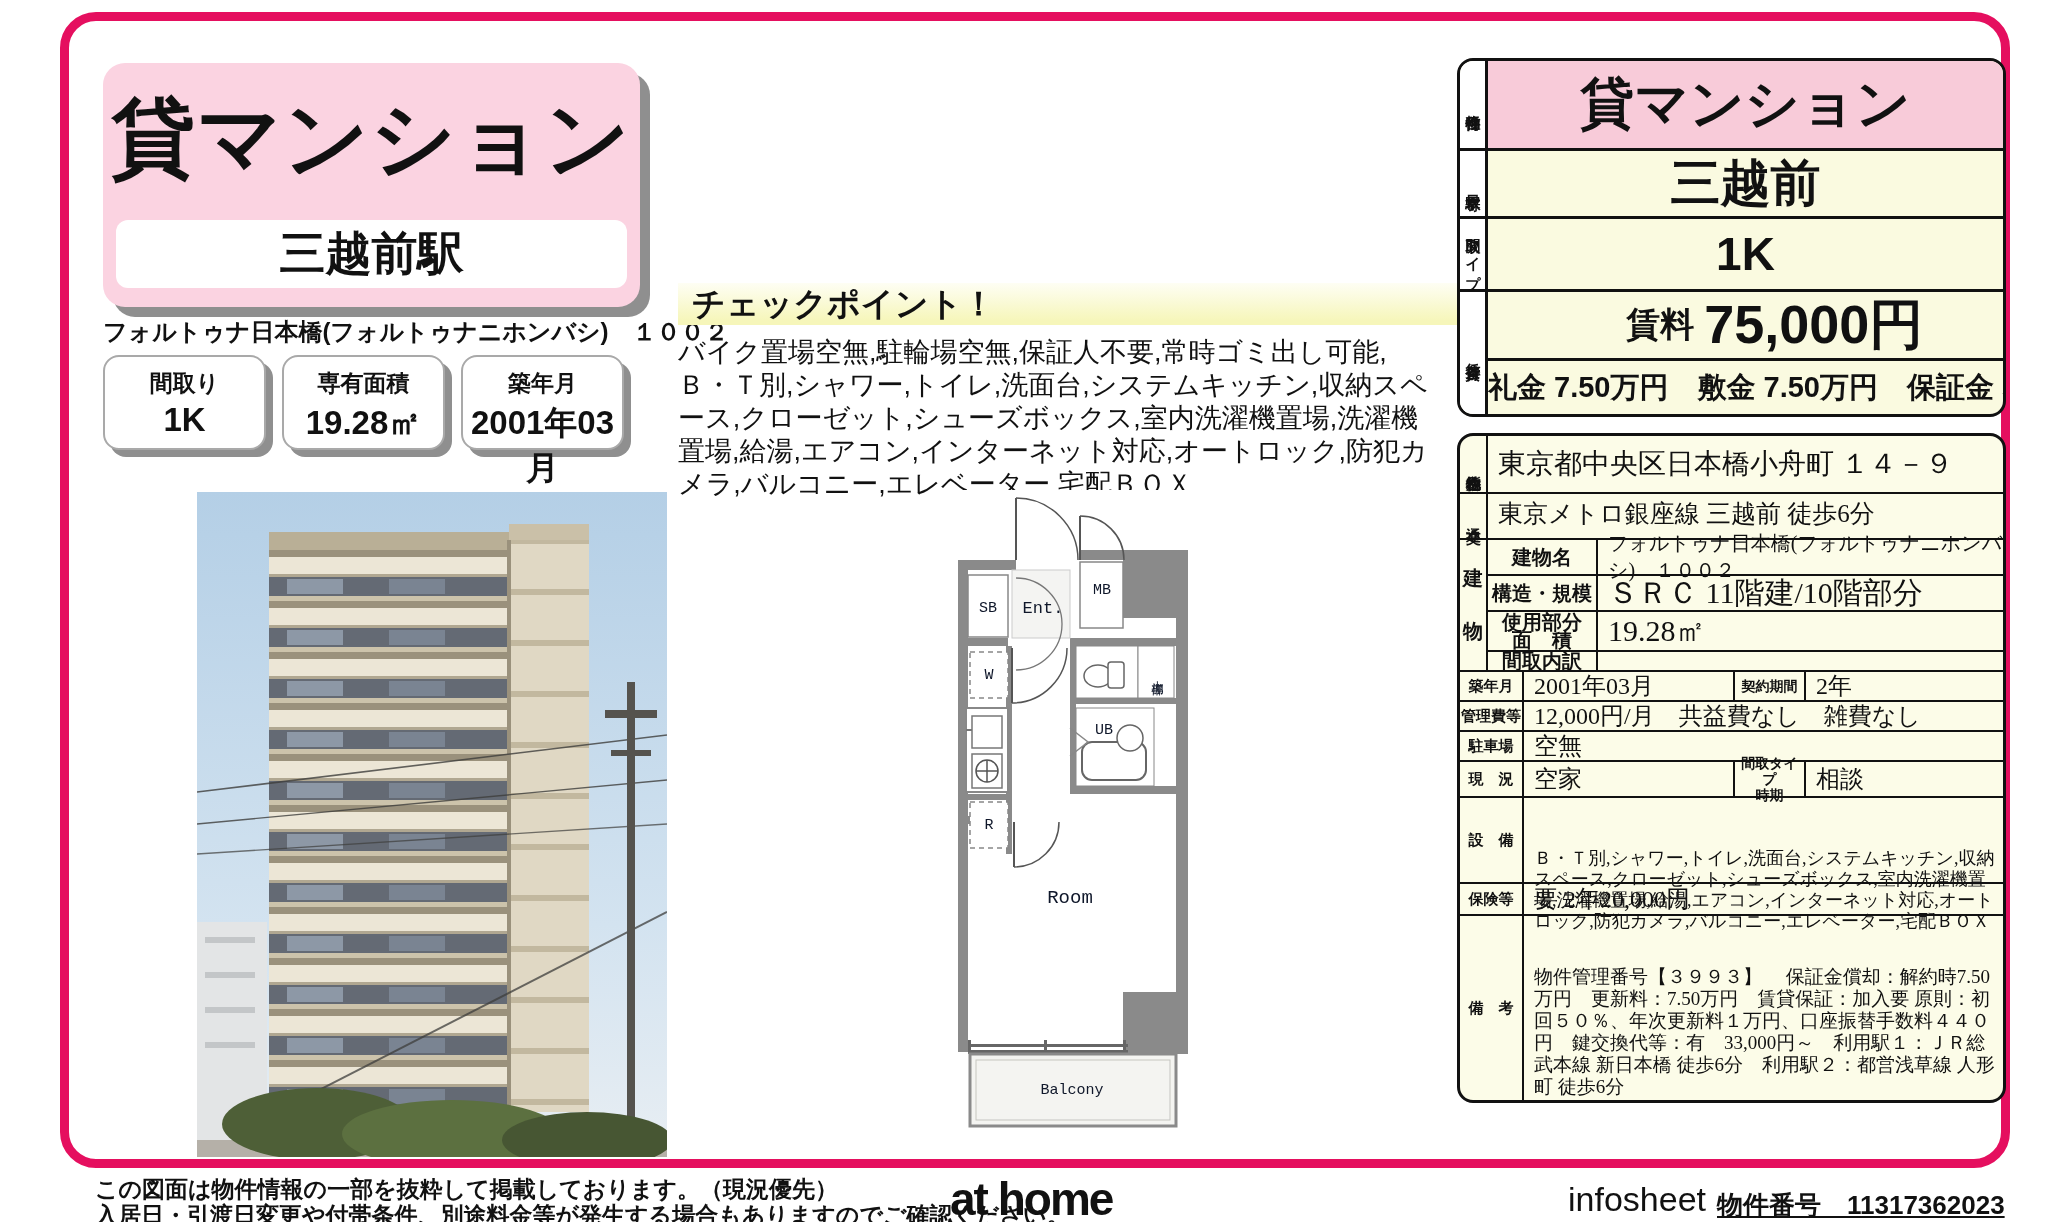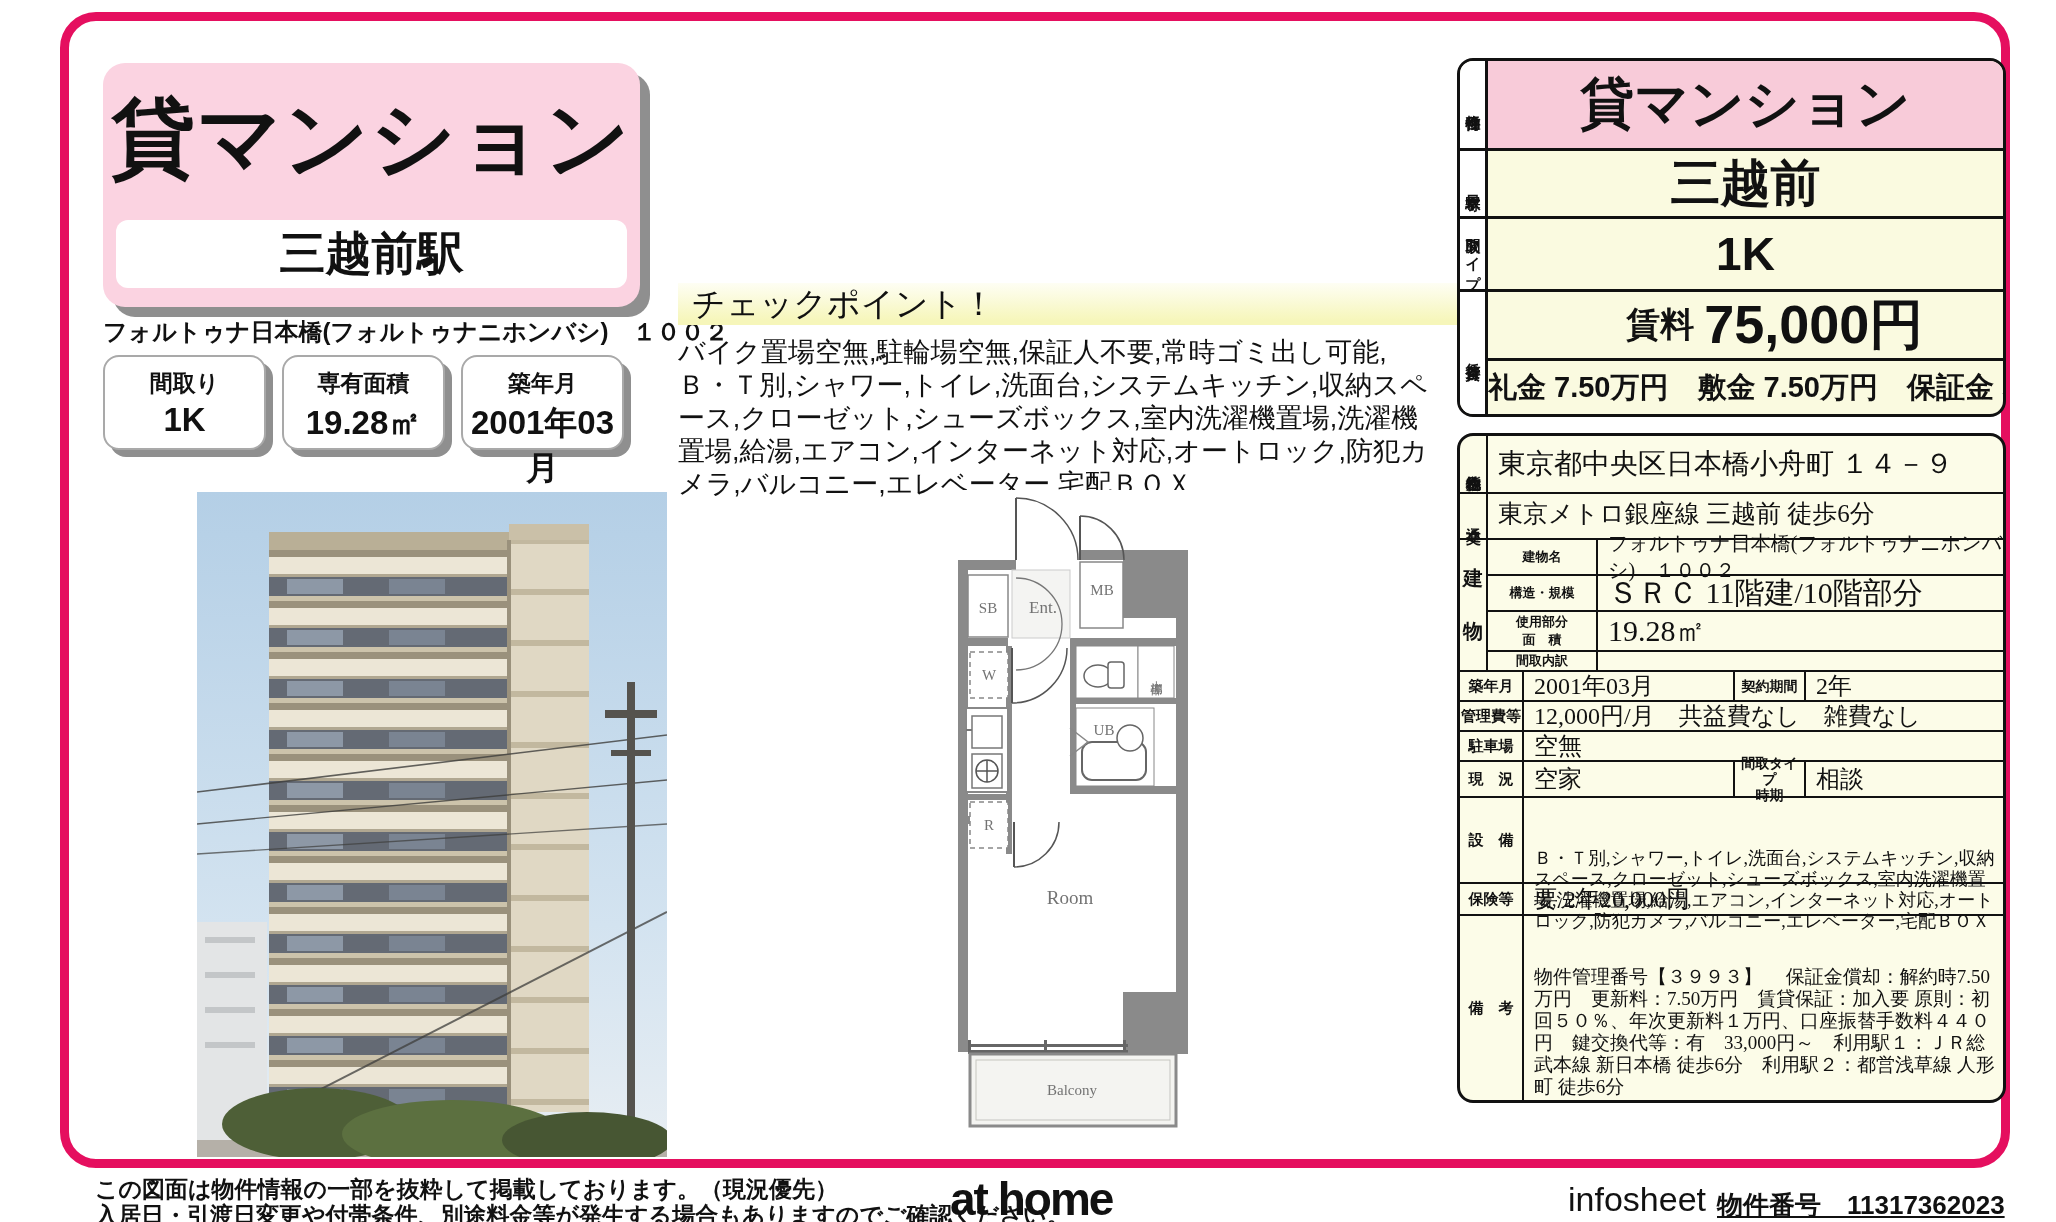--- a/index.html
+++ b/index.html
@@ -23,32 +23,32 @@
   .building-line { left:103px; top:316px; width:560px; font-size:24px; font-weight:bold; white-space:nowrap; }
 
   
   .spec-box { top:355px; width:163px; height:95px; background:#fff; border:2px solid #a9a9a9;
     border-radius:16px; box-shadow:7px 7px 0 #8f8f8f; text-align:center; }
   .spec-label { margin-top:11px; font-size:23px; font-weight:bold; }
   .spec-value { margin-top:2px; font-size:33px; font-weight:bold; }
 
   
   .cp-title { left:678px; top:283px; width:816px; height:42px; padding-left:14px;
-    font-size:33px; font-weight:normal; line-height:42px;
+    font-size:33px; font-weight:bold; line-height:42px;
     background:linear-gradient(180deg,#fefef4 0%,#f6f6ba 90%),linear-gradient(90deg,#f5f5b4,#fdfdeb); }
   .cp-body { left:678px; top:336px; width:762px; font-size:27px; line-height:33px;
     word-break:break-all; }
 
   
   .photo { left:197px; top:492px; width:470px; height:665px; }
 
   
   .floorplan { left:958px; top:490px; width:260px; height:645px; background:#fff; }
-  .fp-label { position:absolute; transform:translate(-50%,-50%); color:#737373;
-    font-family:Liberation Serif, serif; font-size:15px; white-space:nowrap; }
+  .fp-label { position:absolute; transform:translate(-50%,-50%); color:#0f172a;
+    font-family:Liberation Mono, monospace; font-size:15px; white-space:nowrap; }
   .fp-vert { writing-mode:vertical-rl; text-orientation:upright; font-size:12px; letter-spacing:1px; }
 
   
   .t1 { left:1457px; top:58px; width:549px; height:359px; border:3px solid #111;
     border-radius:16px; overflow:hidden; background:#fafae0; }
   .t1-row { display:flex; width:100%; }
   .t1-row + .t1-row { border-top:3px solid #111; }
   .t1-lab { width:28px; border-right:3px solid #111; background:#fff;
     display:flex; align-items:center; justify-content:center;
     writing-mode:vertical-rl; text-orientation:upright;
@@ -79,21 +79,21 @@
   .t2-val { flex:1; display:flex; align-items:center; padding-left:10px;
     font-family:"Liberation Serif","DejaVu Serif",serif; }
   .serif { font-family:Liberation Serif, serif;margin-top:46px; }
   .bgroup { display:flex; }
   .bgroup-left { width:28px; border-right:2px solid #111; display:flex; flex-direction:column;
     align-items:center; justify-content:center; gap:26px; font-size:20px; font-weight:bold; }
   .bgroup-rows { flex:1; display:flex; flex-direction:column; }
   .bg-row { display:flex; }
   .bg-row + .bg-row { border-top:2px solid #111; }
   .bg-lab { width:110px; border-right:2px solid #111; display:flex; flex-direction:column;
-    align-items:center; justify-content:center; font-size:13px; font-weight:bold; line-height:18px; }
+    align-items:center; justify-content:center; font-size:20px; font-weight:bold; line-height:18px; }
   .t2-lab2 { width:73px; border-left:2px solid #111; border-right:2px solid #111;
     display:flex; flex-direction:column; align-items:center; justify-content:center;
     font-size:14px; font-weight:bold; line-height:16px; text-align:center; }
   .t2-val2 { width:197px; display:flex; align-items:center; padding-left:10px;
     font-family:"Liberation Serif","DejaVu Serif",serif; font-size:24px;border-radius:13px; }
   .longtext { display:block; padding:4px 8px 2px 10px; }
 
   
   .footer-line { left:95px; font-size:23px; font-weight:bold; }
   .athome { left:950px; top:1172px; font-size:46px; font-weight:bold; letter-spacing:-2px; }

